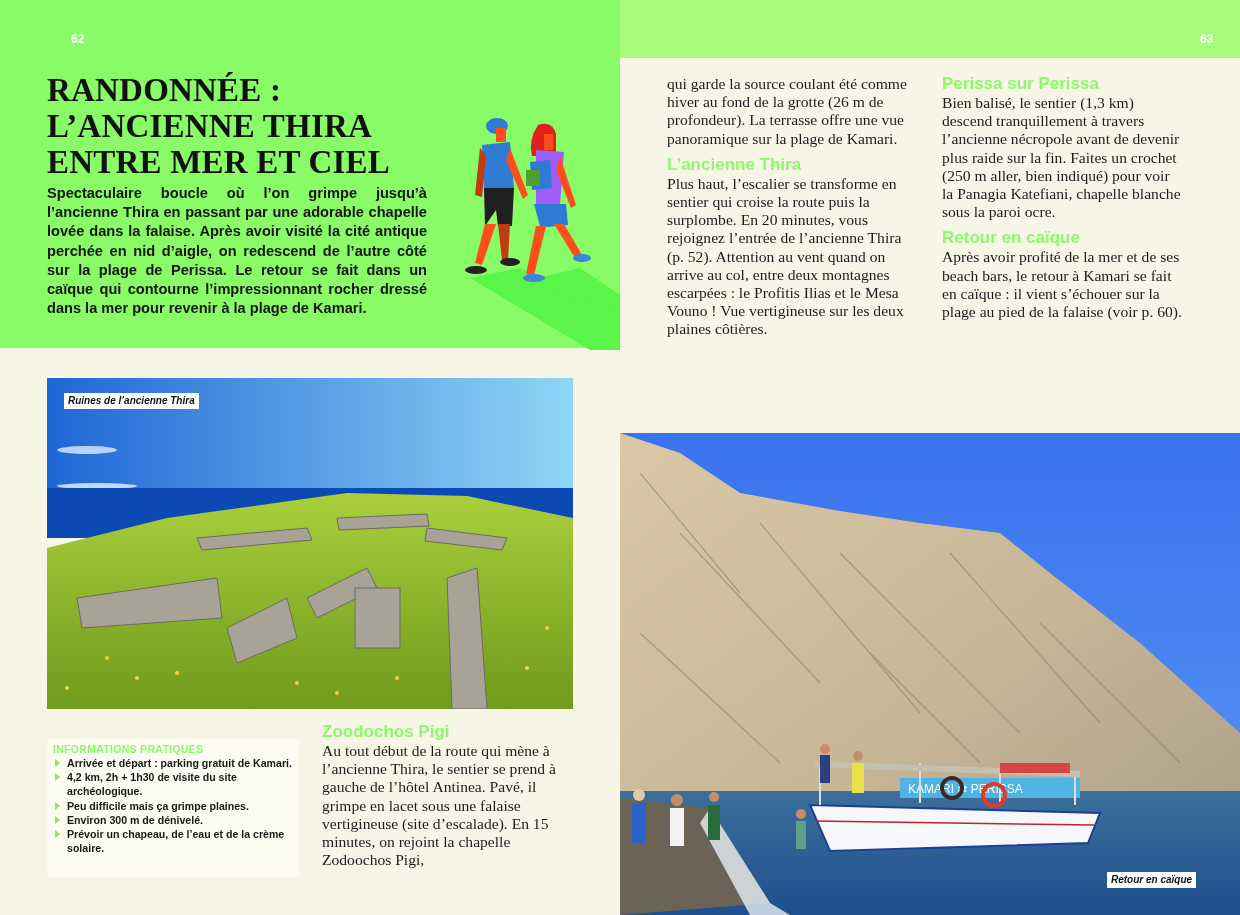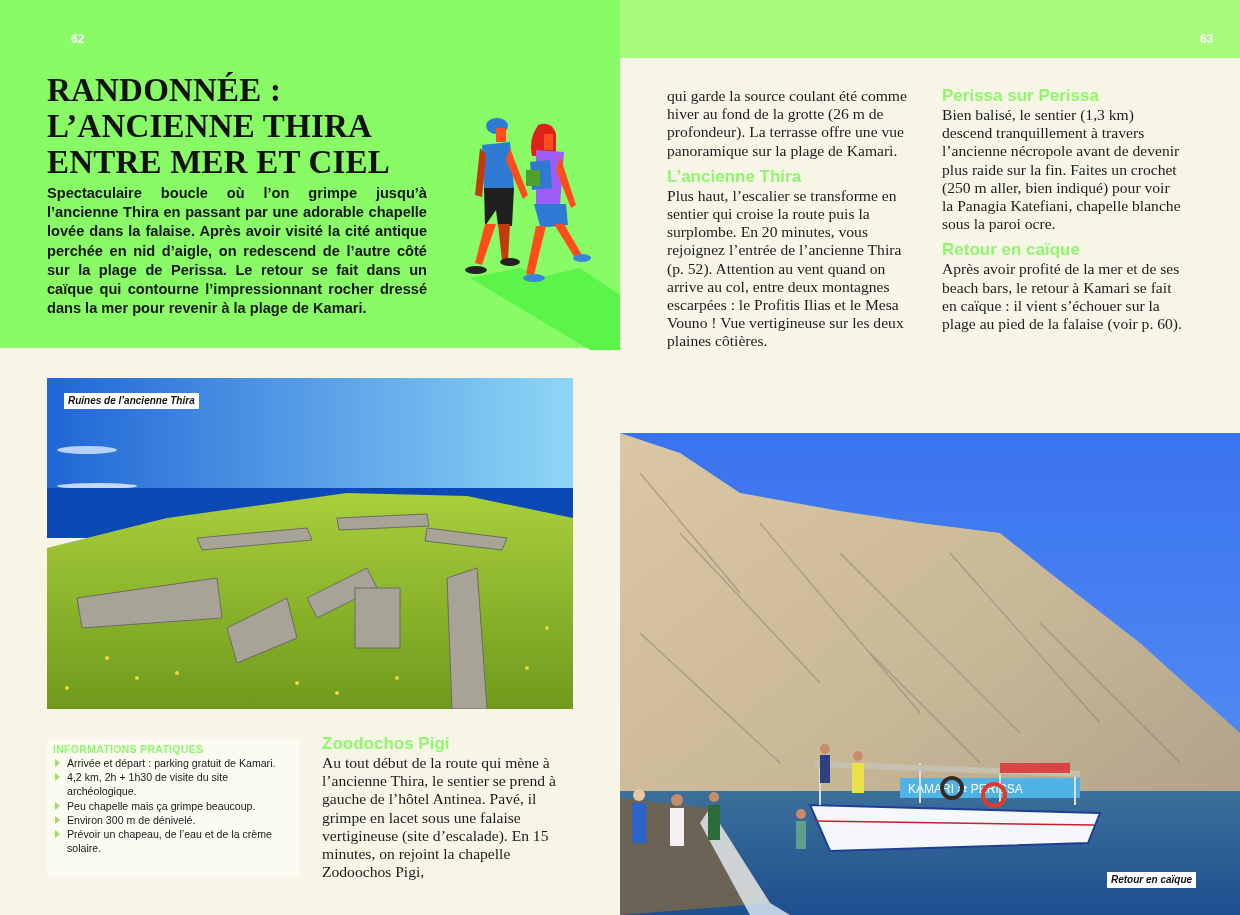--- a/index.html
+++ b/index.html
@@ -34,37 +34,37 @@
   .illustration { position: absolute; left: 440px; top: 100px; width: 180px; height: 250px; }
   .photo { position: absolute; overflow: hidden; }
   .photo-ruins { left: 47px; top: 378px; width: 526px; height: 331px; }
   .photo-boat { left: 620px; top: 433px; width: 620px; height: 482px; }
   .caption {
     position: absolute; background: #fff; color: #111;
     font-family: "Liberation Sans", sans-serif; font-style: italic; font-weight: bold;
     font-size: 10px; padding: 2px 4px; line-height: 12px;
   }
   .col {
-    position: absolute; font-size: 15.6px; line-height: 18.2px; color: #1d1d1d; margin-top: 12px;
+    position: absolute; font-size: 15.6px; line-height: 18.2px; color: #1d1d1d;
   }
   .col p { margin: 0; }
   .sub {
     font-family: "Liberation Sans", sans-serif; font-weight: bold;
     color: #8ff76c; font-size: 17px; line-height: 20px; margin: 0;
   }
   .info {
     position: absolute; left: 47px; top: 739px; width: 252px; height: 138px;
     background: #fbfbf1; box-sizing: border-box; padding: 4px 6px;
     font-family: "Liberation Sans", sans-serif;
   }
   .info h3 { margin: 0 0 1px 0; font-size: 10.5px; color: #8ff76c; font-weight: bold; letter-spacing: 0.3px; }
   .info ul { list-style: none; margin: 0; padding: 0; }
   .info li {
     position: relative; padding-left: 14px; font-size: 10.6px; line-height: 14.2px;
-    color: #1a1a1a; font-weight: normal;
+    color: #1a1a1a; font-weight: bold;
   }
   .info li::before {
     content: ""; position: absolute; left: 2px; top: 3px;
     width: 0; height: 0; border-left: 5px solid #9be060;
     border-top: 4px solid transparent; border-bottom: 4px solid transparent;
   }
 </style>
 </head>
 <body>
 
@@ -147,21 +147,21 @@
     </g>
   </svg>
   <div class="caption" style="left:17px; top:15px;">Ruines de l’ancienne Thira</div>
 </div>
 
 <div class="info">
   <h3>INFORMATIONS PRATIQUES</h3>
   <ul>
     <li>Arrivée et départ : parking gratuit de Kamari.</li>
     <li>4,2 km, 2h + 1h30 de visite du site archéologique.</li>
-    <li>Peu chapelle mais ça grimpe beaucoup.</li>
+    <li>Peu difficile mais ça grimpe plaines.</li>
     <li>Environ 300 m de dénivelé.</li>
     <li>Prévoir un chapeau, de l’eau et de la crème solaire.</li>
   </ul>
 </div>
 
 <div class="col" style="left:322px; top:722px; width:255px;">
   <h2 class="sub">Zoodochos Pigi</h2>
   <p>Au tout début de la route qui mène à l’ancienne Thira, le sentier se prend à gauche de l’hôtel Antinea. Pavé, il grimpe en lacet sous une falaise vertigineuse (site d’escalade). En 15 minutes, on rejoint la chapelle Zodoochos Pigi,</p>
 </div>
 

